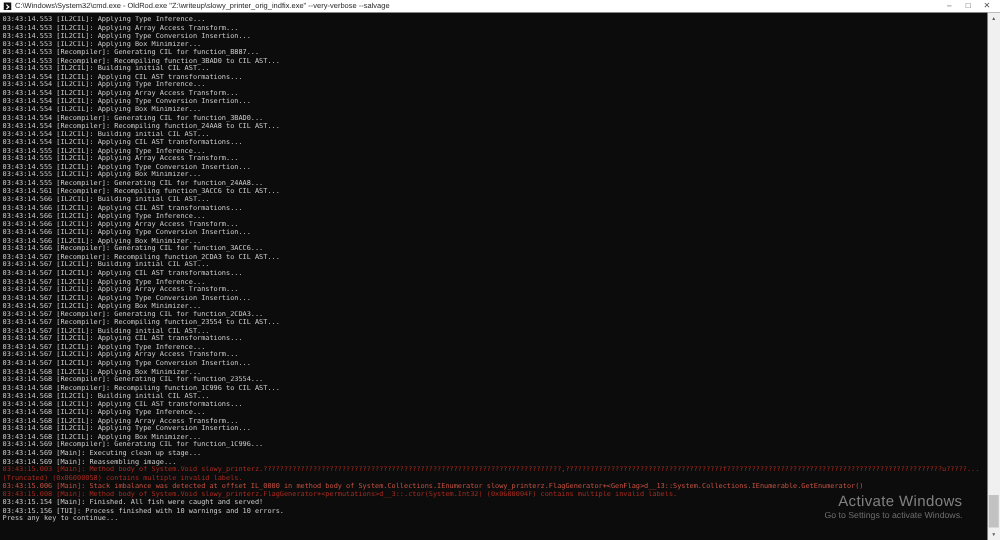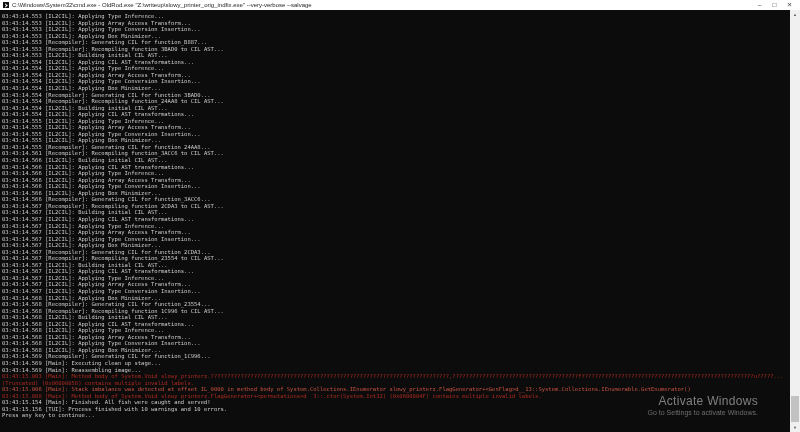--- a/index.html
+++ b/index.html
@@ -28,21 +28,21 @@
 
   
   .scrollbar { position: absolute; top: 10px; right: 0; bottom: 0; width: 10px; background: #f0f0f0; }
   .sb-arrow { position: absolute; left: 0; right: 0; height: 9px; color: #5a5a5a;
               font-size: 4px; line-height: 9px; text-align: center; }
   .sb-arrow.up { top: 0; }
   .sb-arrow.down { bottom: 0; }
   .sb-thumb { position: absolute; left: 1px; right: 1px; bottom: 10px; height: 26px; background: #c2c2c2; }
 
   
-  .watermark { position: absolute; right: 42px; top: 394px; text-align: right; }
+  .watermark { position: absolute; right: 30px; top: 394px; text-align: right; }
   .wm1 { font-size: 12px; font-weight: 300; color: #808080; letter-spacing: 0.3px; }
   .wm2 { font-size: 7px; color: #6e6e6e; margin-top: 1px; }
 </style>
 </head>
 <body>
 
 <div class="window">
 
   <div class="titlebar">
     <span class="app-icon"></span>

